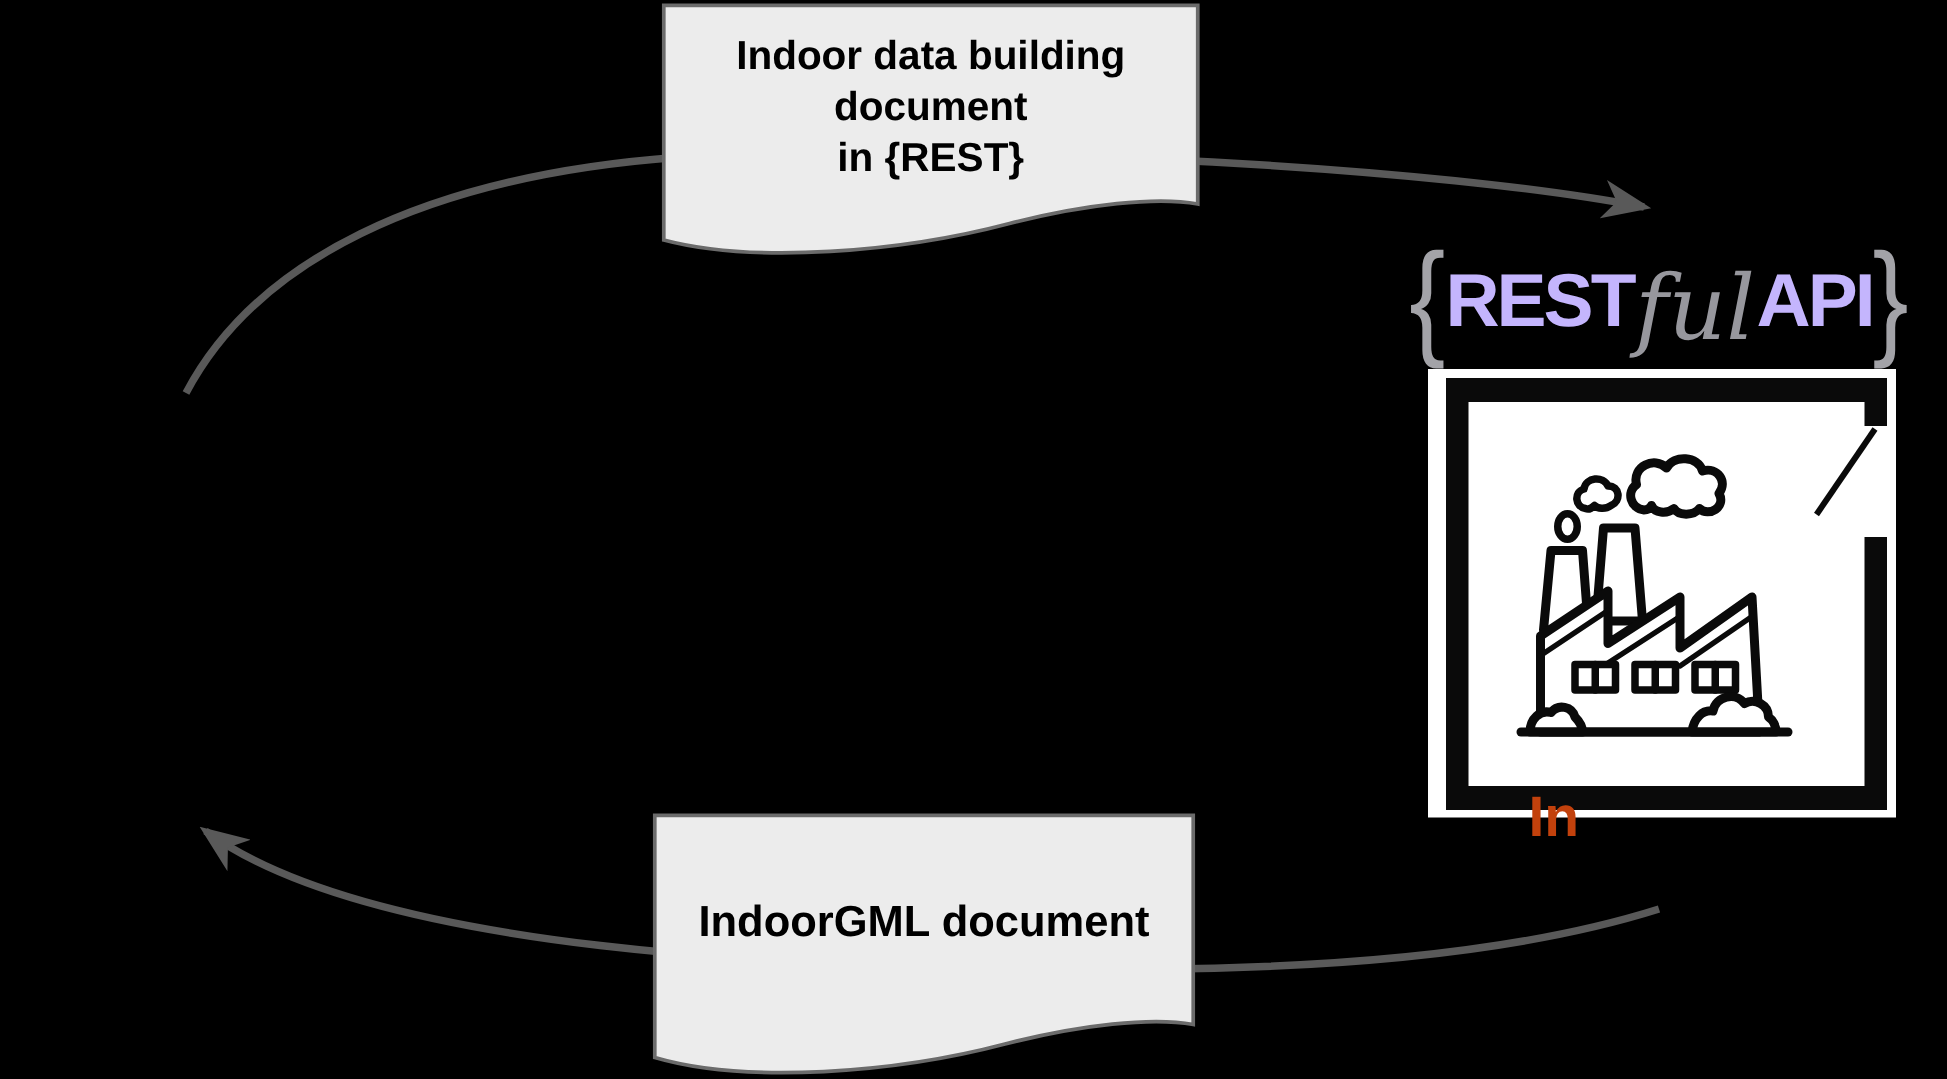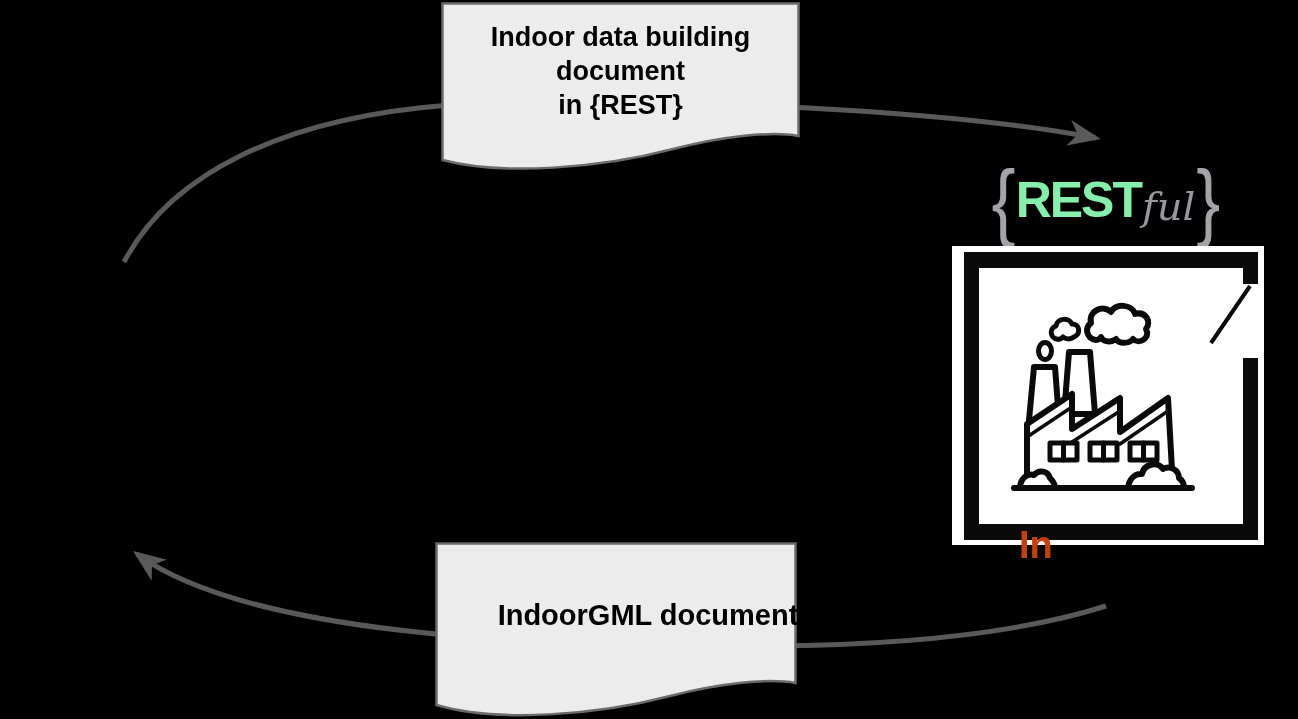--- a/index.html
+++ b/index.html
@@ -21,38 +21,38 @@
     position: absolute; z-index: 2;
   }
   .doc svg { position: absolute; left: 0; top: 0; }
   .doc-text {
     position: absolute; left: 0; width: 100%;
     text-align: center; font-weight: bold; color: #000000;
   }
   #doc-request { left: 441px; top: 2px; width: 359px; height: 178px; }
   #doc-request .doc-text { top: 18px; font-size: 27px; line-height: 34px; }
   #doc-response { left: 435px; top: 542px; width: 362px; height: 180px; }
-  #doc-response .doc-text { top: 56px; font-size: 29px; line-height: 34px; padding-left: 32px; }
+  #doc-response .doc-text { top: 56px; font-size: 29px; line-height: 34px; }
 
   #logo {
     position: absolute; left: 938px; top: 152px; width: 336px; height: 96px;
     z-index: 2;
     display: flex; align-items: center; justify-content: center;
     white-space: nowrap;
   }
   .brace {
     font-size: 72px; font-weight: 400; color: #a3a3a8;
     line-height: 96px; transform: scaleY(1.18);
   }
   .logo-bold {
-    font-size: 50px; font-weight: bold; color: #86efac; letter-spacing: -2px;
+    font-size: 50px; font-weight: bold; color: #c4b5fd; letter-spacing: -2px;
   }
   .logo-script {
     font-family: "DejaVu Serif", serif; font-style: italic;
-    font-size: 40px; color: #97979d; margin: 0 1px; transform: translateY(6px);
+    font-size: 60px; color: #97979d; margin: 0 1px; transform: translateY(6px);
   }
   #factory-box {
     position: absolute; left: 952px; top: 246px; width: 312px; height: 299px;
     background: #ffffff; z-index: 2;
   }
   #in-label {
     position: absolute; left: 1019px; top: 524px; z-index: 2;
     font-size: 38px; font-weight: bold; color: #c2410c; line-height: 42px;
   }
 </style>
@@ -88,20 +88,21 @@
     </svg>
     <div class="doc-text">
       <div>IndoorGML document</div>
     </div>
   </div>
 
   <div id="logo">
     <span class="brace">{</span>
     <span class="logo-bold">REST</span>
     <span class="logo-script">ful</span>
+    <span class="logo-bold">API</span>
     <span class="brace">}</span>
   </div>
 
   <div id="factory-box">
     <svg width="312" height="299" viewBox="0 0 312 299">
 
       <g fill="#0a0a0a">
         <rect x="12" y="6" width="294" height="16"></rect>
         <rect x="291" y="6" width="15" height="32"></rect>
         <rect x="12" y="6" width="15" height="288"></rect>

